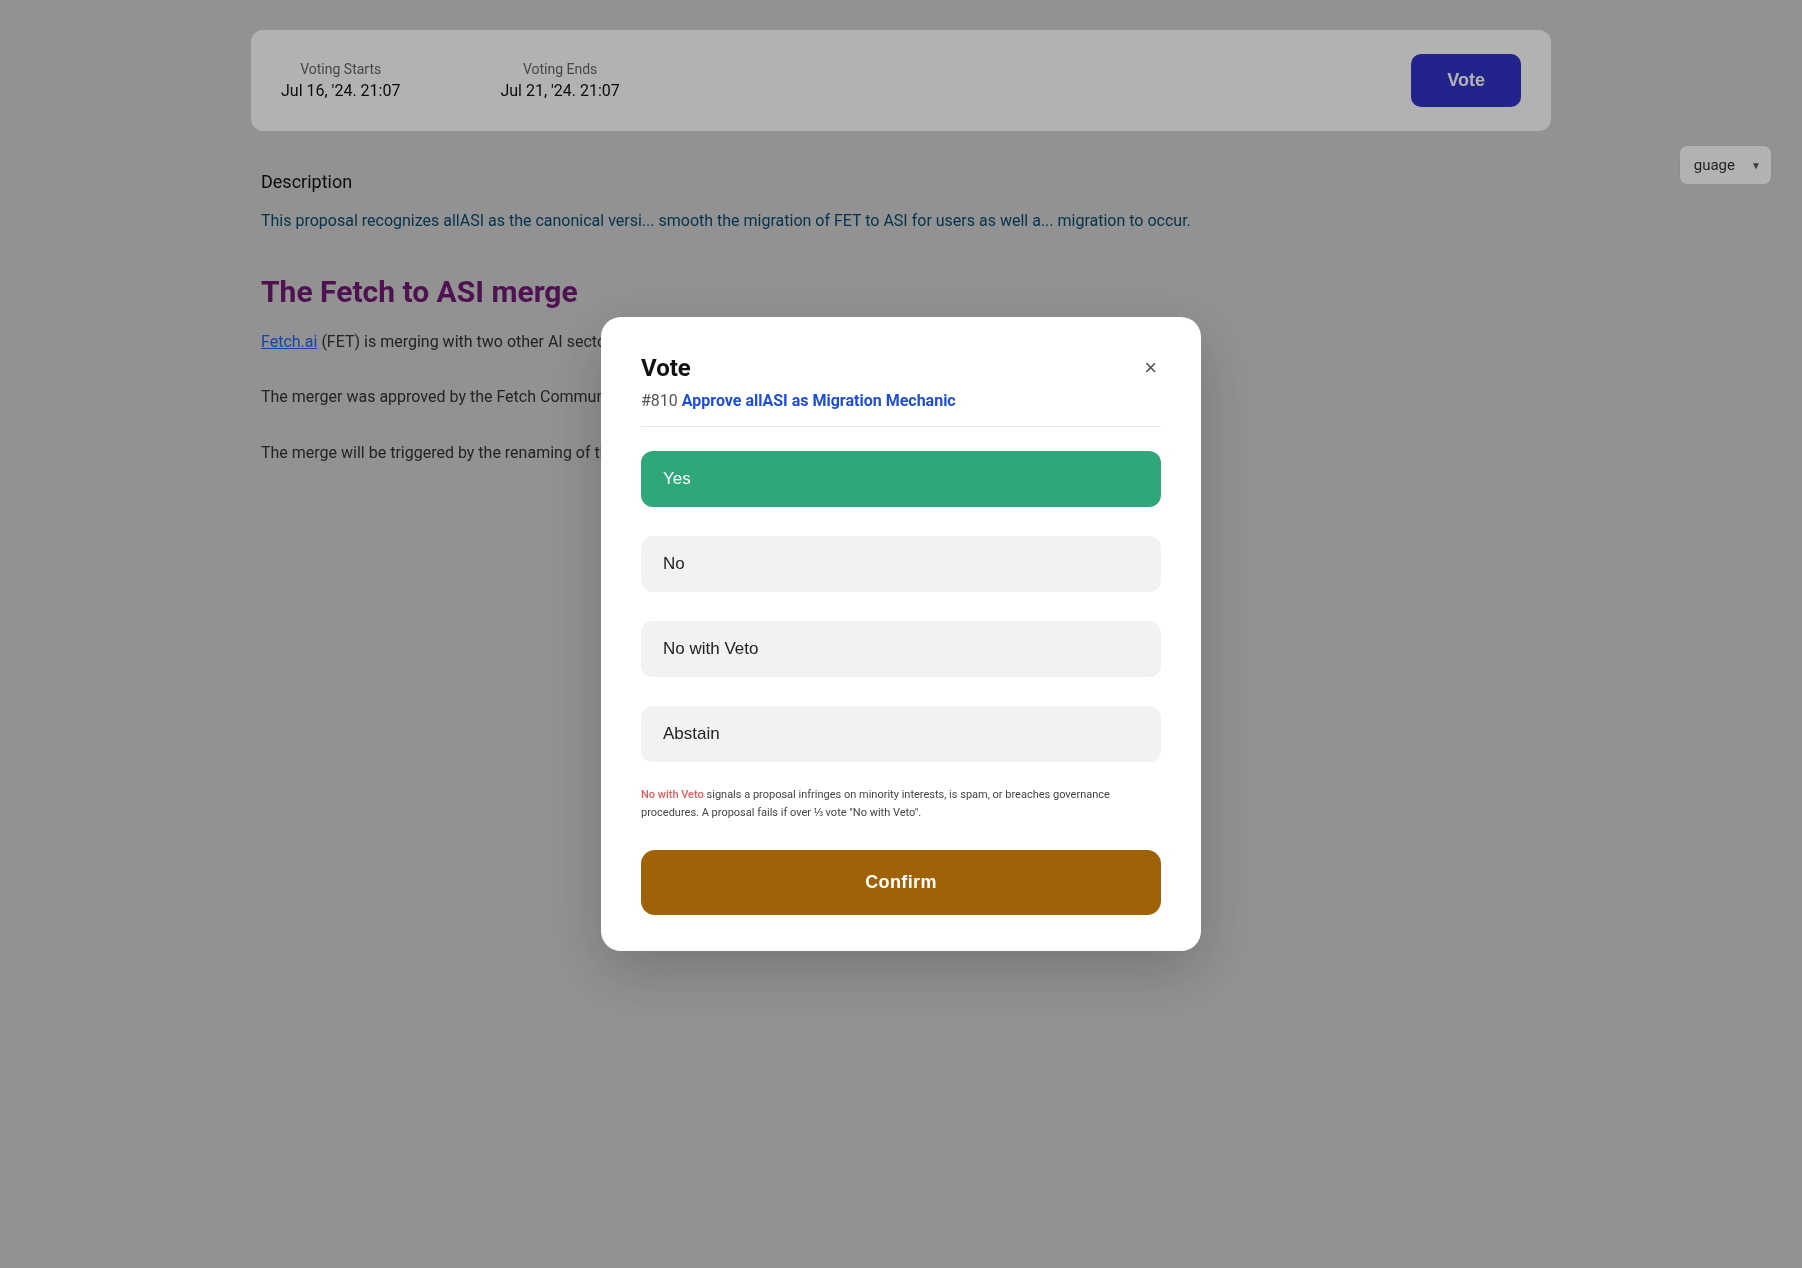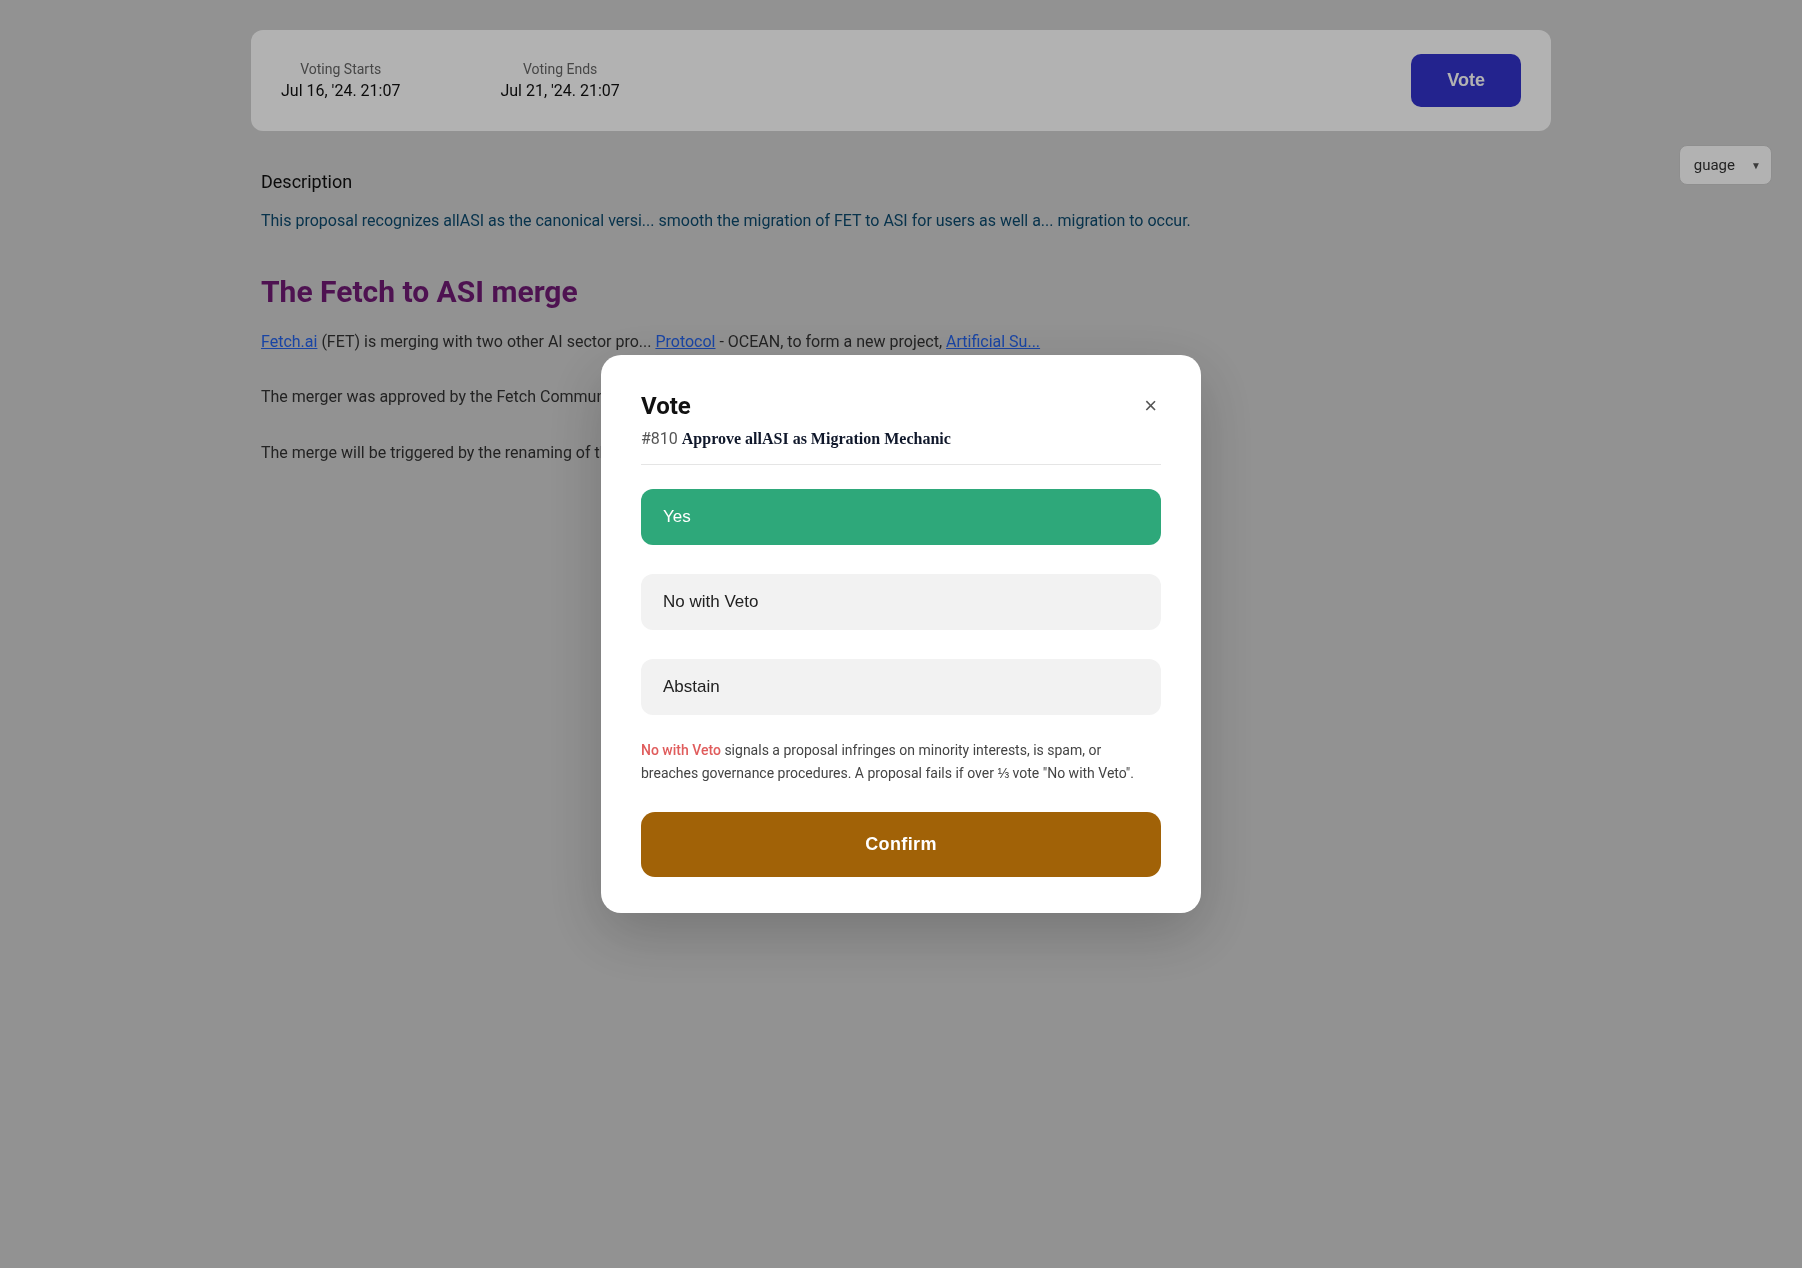--- a/index.html
+++ b/index.html
@@ -183,23 +183,22 @@
 
     .modal-proposal-id {
       font-size: 16px;
       color: #555;
       margin-bottom: 24px;
       padding-bottom: 16px;
       border-bottom: 1px solid #e5e5e5;
     }
 
     .modal-proposal-id strong {
-      color: #0f172a;
+      color: #1d4ed8;
       font-weight: 700;
-      font-family: Liberation Serif, serif;
     }
 
     
     .vote-options {
       display: flex;
       flex-direction: column;
       gap: 29px;
       margin-bottom: 24px;
     }
 
@@ -219,21 +218,21 @@
       color: white;
     }
 
     .vote-option.unselected {
       background: #f2f2f2;
       color: #222;
     }
 
     
     .veto-info {
-      font-size: 14px;
+      font-size: 11px;
       color: #444;
       line-height: 1.6;
       margin-bottom: 28px;
     }
 
     .veto-info .veto-highlight {
       color: #e05c5c;
       font-weight: 500;
     }
 
@@ -320,20 +319,23 @@
         <strong>Approve allASI as Migration Mechanic</strong>
       </div>
 
       
       <div class="vote-options">
 
         <button class="vote-option selected-yes">
           <span>Yes</span>
         </button>
 
+        <button class="vote-option unselected">
+          <span>No</span>
+        </button>
 
         <button class="vote-option unselected">
           <span>No with Veto</span>
         </button>
 
         <button class="vote-option unselected">
           <span>Abstain</span>
         </button>
 
       </div>

